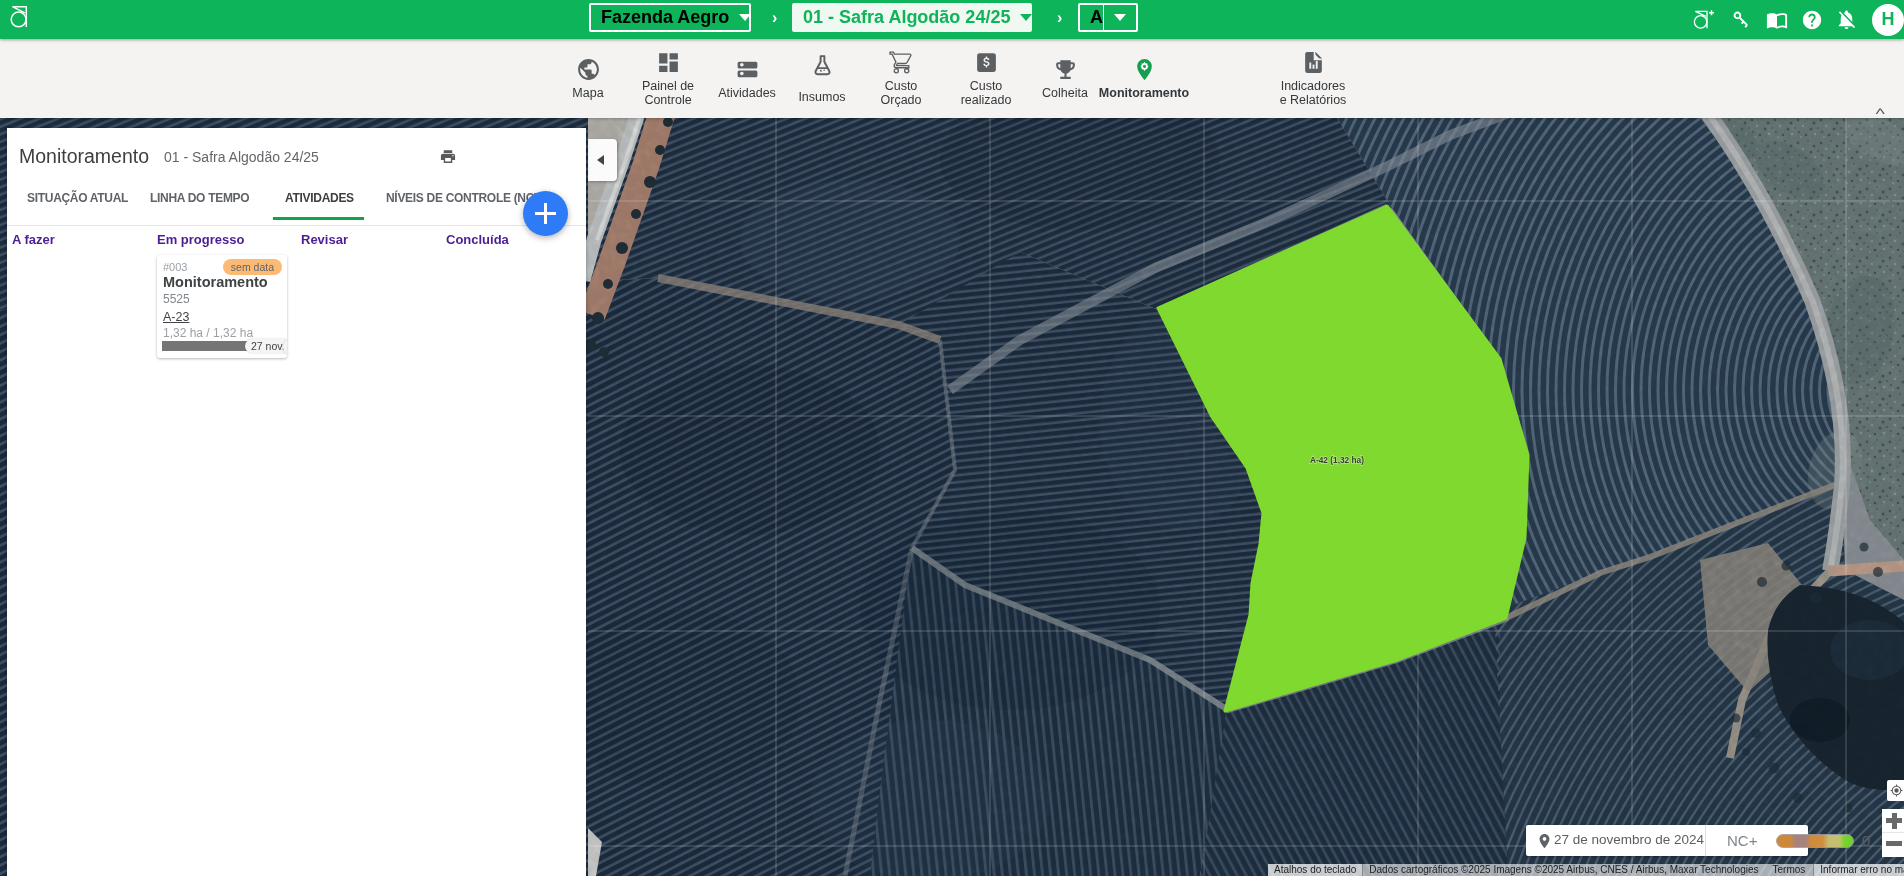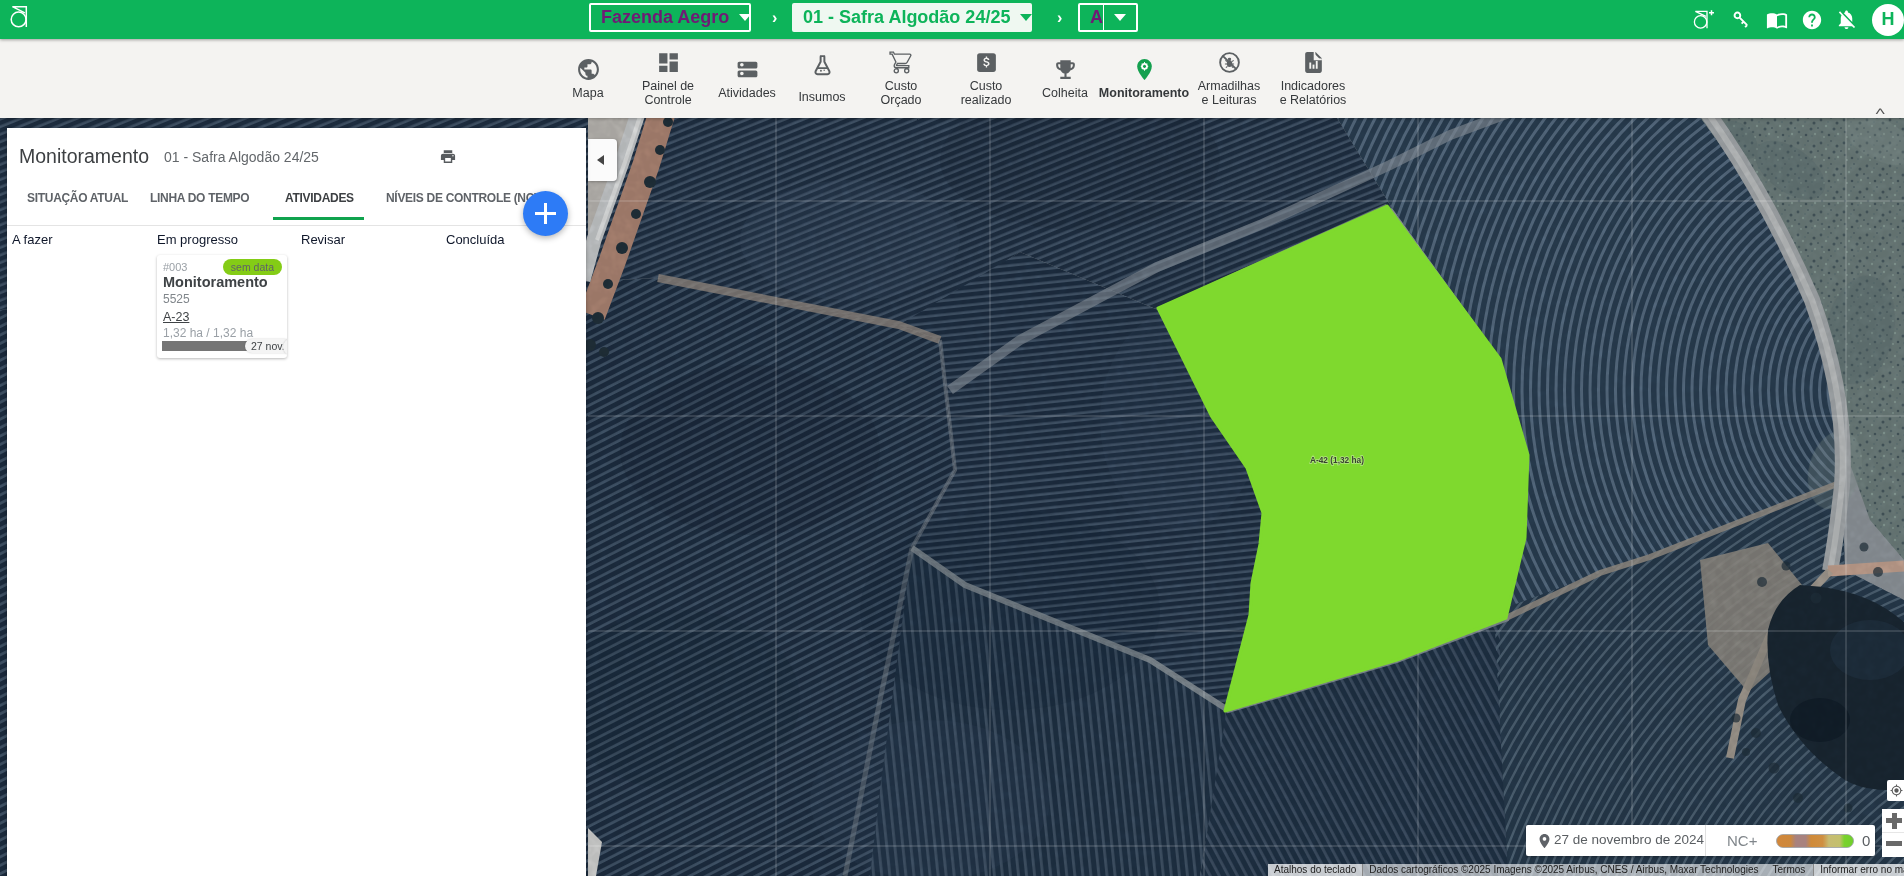--- a/index.html
+++ b/index.html
@@ -2,21 +2,21 @@
 <html><head>
 <meta charset="utf-8">
 <style>
   * { margin:0; padding:0; box-sizing:border-box; }
   html,body { width:1904px; height:876px; overflow:hidden; font-family:"Liberation Sans", sans-serif; }
   #stage { position:relative; width:1904px; height:876px; background:#8d949b; overflow:hidden; }
   #mapsvg { position:absolute; left:0; top:0; }
 
   
   #topbar { position:absolute; left:0; top:0; width:1904px; height:39px; background:#0db45a; z-index:30; box-shadow:0 1px 3px rgba(0,0,0,0.35); }
-  .tb-box { position:absolute; top:3px; height:29px; border:2px solid #fff; border-radius:2px; display:flex; align-items:center; color:#701a75; font-size:18px; white-space:nowrap; }
+  .tb-box { position:absolute; top:3px; height:29px; border:2px solid #fff; border-radius:2px; display:flex; align-items:center; color:#000000; font-size:18px; white-space:nowrap; }
   .tb-caret { width:0; height:0; border-left:6px solid transparent; border-right:6px solid transparent; border-top:7px solid #fff; margin:0 10px; }
   .tb-sep { width:1px; height:100%; background:#fff; }
   .tb-chev { position:absolute; top:9px; color:#fff; font-size:16px; font-weight:bold; }
   #farmbox { left:589px; width:162px; }
   #safrabox { left:792px; width:240px; background:#eff8f1; border-color:#eff8f1; color:#0db45a; }
   #safrabox .tb-sep { background:#0db45a; }
   #safrabox .tb-caret { border-top-color:#0db45a; }
   #abox { left:1078px; width:60px; }
   .tb-icons { position:absolute; right:0; top:0; height:39px; display:flex; align-items:center; }
 
@@ -27,36 +27,36 @@
   .nav-item svg { display:block; }
   .nav-green { color:#14a04f; }
 
   
   #panel { position:absolute; left:7px; top:128px; width:579px; height:748px; background:#fff; z-index:20; box-shadow:0 1px 4px rgba(0,0,0,0.3); }
   #ptitle { position:absolute; left:19px; top:145px; font-size:19.5px; color:#3d4043; z-index:21; }
   #psub { position:absolute; left:164px; top:149px; font-size:14px; color:#63676b; z-index:21; }
   .tab { position:absolute; top:191px; font-size:12px; font-weight:bold; color:#5f6368; letter-spacing:-0.3px; z-index:21; }
   #tabline { position:absolute; left:273px; top:217px; width:91px; height:2.5px; background:#10a34e; z-index:21; }
   #pdivider { position:absolute; left:7px; top:225px; width:579px; height:1px; background:#e4e4e4; z-index:21; }
-  .colhead { position:absolute; top:232px; font-size:13px; font-weight:400; color:#0f172a; z-index:21; }
+  .colhead { position:absolute; top:232px; font-size:13px; font-weight:700; color:#4c1d95; z-index:21; }
 
   
   #card { position:absolute; left:157px; top:255px; width:130px; height:103px; background:#fff; border-radius:3px; box-shadow:0 1px 3px rgba(0,0,0,0.28); z-index:21; overflow:hidden; }
 
   
   #fab { position:absolute; left:523px; top:191px; width:45px; height:45px; border-radius:50%; background:#2d7bf6; z-index:26; box-shadow:0 2px 6px rgba(0,0,0,0.3); }
   #fab:before { content:""; position:absolute; left:12px; top:21px; width:21px; height:3px; background:#fff; }
   #fab:after { content:""; position:absolute; left:21px; top:12px; width:3px; height:21px; background:#fff; }
 
   
   #collapse { position:absolute; left:588px; top:139px; width:29px; height:42px; background:#fbfbfb; border-radius:0 4px 4px 0; z-index:19; box-shadow:1px 1px 3px rgba(0,0,0,0.3); }
   #collapse:before { content:""; position:absolute; left:9px; top:16px; width:0; height:0; border-top:5px solid transparent; border-bottom:5px solid transparent; border-right:7px solid #444; }
 
   
-  #datechip { position:absolute; left:1526px; top:825px; width:349px; height:31px; background:#fff; border-radius:2px; box-shadow:0 1px 3px rgba(0,0,0,0.3); z-index:15; display:flex; align-items:center; }
+  #datechip { position:absolute; left:1526px; top:825px; width:282px; height:31px; background:#fff; border-radius:2px; box-shadow:0 1px 3px rgba(0,0,0,0.3); z-index:15; display:flex; align-items:center; }
   #attrib { position:absolute; left:1268px; top:864px; width:636px; height:19px; z-index:15; font-size:10px; color:#222; display:flex; white-space:nowrap; overflow:hidden; }
   #zoomctl { position:absolute; left:1882px; top:809px; width:22px; height:48px; background:#fff; z-index:15; }
   #eyectl { position:absolute; left:1887px; top:780px; width:17px; height:21px; background:#fff; border-radius:2px 0 0 2px; z-index:15; }
 </style>
 </head>
 <body>
 <div id="stage">
   <svg id="mapsvg" width="1904" height="876" viewBox="0 0 1904 876">
     <defs>
       <pattern id="pLeft" width="10" height="7.5" patternUnits="userSpaceOnUse" patternTransform="rotate(-27)">
@@ -484,32 +484,20 @@
     </div>
     <div class="nav-item nav-green" style="left:1100px;width:88px;">
       <svg width="25" height="25" viewBox="0 0 24 24" fill="#14a04f">
           <path d="M12 2C8.13 2 5 5.13 5 9c0 5.25 7 13 7 13s7-7.75 7-13c0-3.87-3.13-7-7-7z"></path>
           <circle cx="12" cy="9" r="3.2" fill="#fff"></circle>
           <circle cx="12" cy="9" r="1.6" fill="#14a04f"></circle>
           <path d="M12 4.8v2M12 11.2v2M8.4 9h2M13.6 9h2M9.5 6.5l1.4 1.4M13.1 10.1l1.4 1.4M14.5 6.5l-1.4 1.4M10.9 10.1l-1.4 1.4" stroke="#fff" stroke-width="0.9"></path>
         </svg>
       <div class="nlabel" style="font-weight:bold;">Monitoramento</div>
     </div>
-    <div class="nav-item" style="left:1186px;width:86px;">
-      <svg width="25" height="25" viewBox="0 0 24 24" fill="none" stroke="#5c6063">
-          <circle cx="12" cy="12" r="9" stroke-width="1.8"></circle>
-          <g fill="#5c6063" stroke="none">
-            <ellipse cx="12" cy="13" rx="2.6" ry="3.4"></ellipse>
-            <ellipse cx="12" cy="8.6" rx="1.6" ry="1.2"></ellipse>
-            <path d="M8 10l1.5 1M16 10l-1.5 1M7.6 13.5h2M14.4 13.5h2M8.5 17l1.5-1.3M15.5 17L14 15.7" stroke="#5c6063" stroke-width="1"></path>
-          </g>
-          <path d="M5.8 5.8L18.2 18.2" stroke-width="1.8"></path>
-        </svg>
-      <div class="nlabel">Armadilhas<br>e Leituras</div>
-    </div>
     <div class="nav-item" style="left:1272px;width:82px;">
       <svg width="25" height="25" viewBox="0 0 24 24" fill="#5c6063">
           <path d="M14 2H6c-1.1 0-2 .9-2 2v16c0 1.1.9 2 2 2h12c1.1 0 2-.9 2-2V8l-6-6zm-1 7V3.5L18.5 9H13z" fill="#5c6063"></path>
           <path d="M13 2v7h7" fill="none" stroke="#f4f3f1" stroke-width="1.6"></path>
           <rect x="8" y="12" width="1.8" height="6" fill="#f4f3f1"></rect>
           <rect x="11.1" y="14" width="1.8" height="4" fill="#f4f3f1"></rect>
           <rect x="14.2" y="10.5" width="1.8" height="7.5" fill="#f4f3f1"></rect>
         </svg>
       <div class="nlabel">Indicadores<br>e Relatórios</div>
     </div>
@@ -528,21 +516,21 @@
   <div class="tab" style="left:386px;">NÍVEIS DE CONTROLE (NC)</div>
   <div id="tabline"></div>
   <div id="pdivider"></div>
   <div class="colhead" style="left:12px;">A fazer</div>
   <div class="colhead" style="left:157px;">Em progresso</div>
   <div class="colhead" style="left:301px;">Revisar</div>
   <div class="colhead" style="left:446px;">Concluída</div>
 
   <div id="card">
     <div style="position:absolute;left:6px;top:6px;font-size:11px;color:#9aa0a6;">#003</div>
-    <div style="position:absolute;right:5px;top:4px;background:#84cc16;border-radius:9px;padding:2px 8px;font-size:10.5px;color:#5f6368;">sem data</div>
+    <div style="position:absolute;right:5px;top:4px;background:#fdba74;border-radius:9px;padding:2px 8px;font-size:10.5px;color:#5f6368;">sem data</div>
     <div style="position:absolute;left:6px;top:19px;font-size:14.5px;font-weight:bold;color:#3f4346;">Monitoramento</div>
     <div style="position:absolute;left:6px;top:37px;font-size:12px;color:#80868b;">5525</div>
     <div style="position:absolute;left:6px;top:55px;font-size:12.5px;color:#3f4346;text-decoration:underline;">A-23</div>
     <div style="position:absolute;left:6px;top:71px;font-size:12px;color:#9aa0a6;">1,32 ha / 1,32 ha</div>
     <div style="position:absolute;left:5px;top:86px;width:120px;height:10px;background:#ededed;">
       <div style="position:absolute;left:0;top:0;width:90px;height:10px;background:#757575;"></div>
     </div>
     <div style="position:absolute;left:88px;top:84px;background:#f4f4f4;border-radius:8px;padding:1px 6px;font-size:10.5px;color:#3f4346;box-shadow:0 0 2px rgba(0,0,0,0.2);white-space:nowrap;">27 nov.</div>
     <div style="position:absolute;left:126px;top:84px;width:8px;height:16px;background:#f4f4f4;border-radius:8px 0 0 8px;box-shadow:0 0 2px rgba(0,0,0,0.2);"></div>
   </div>

